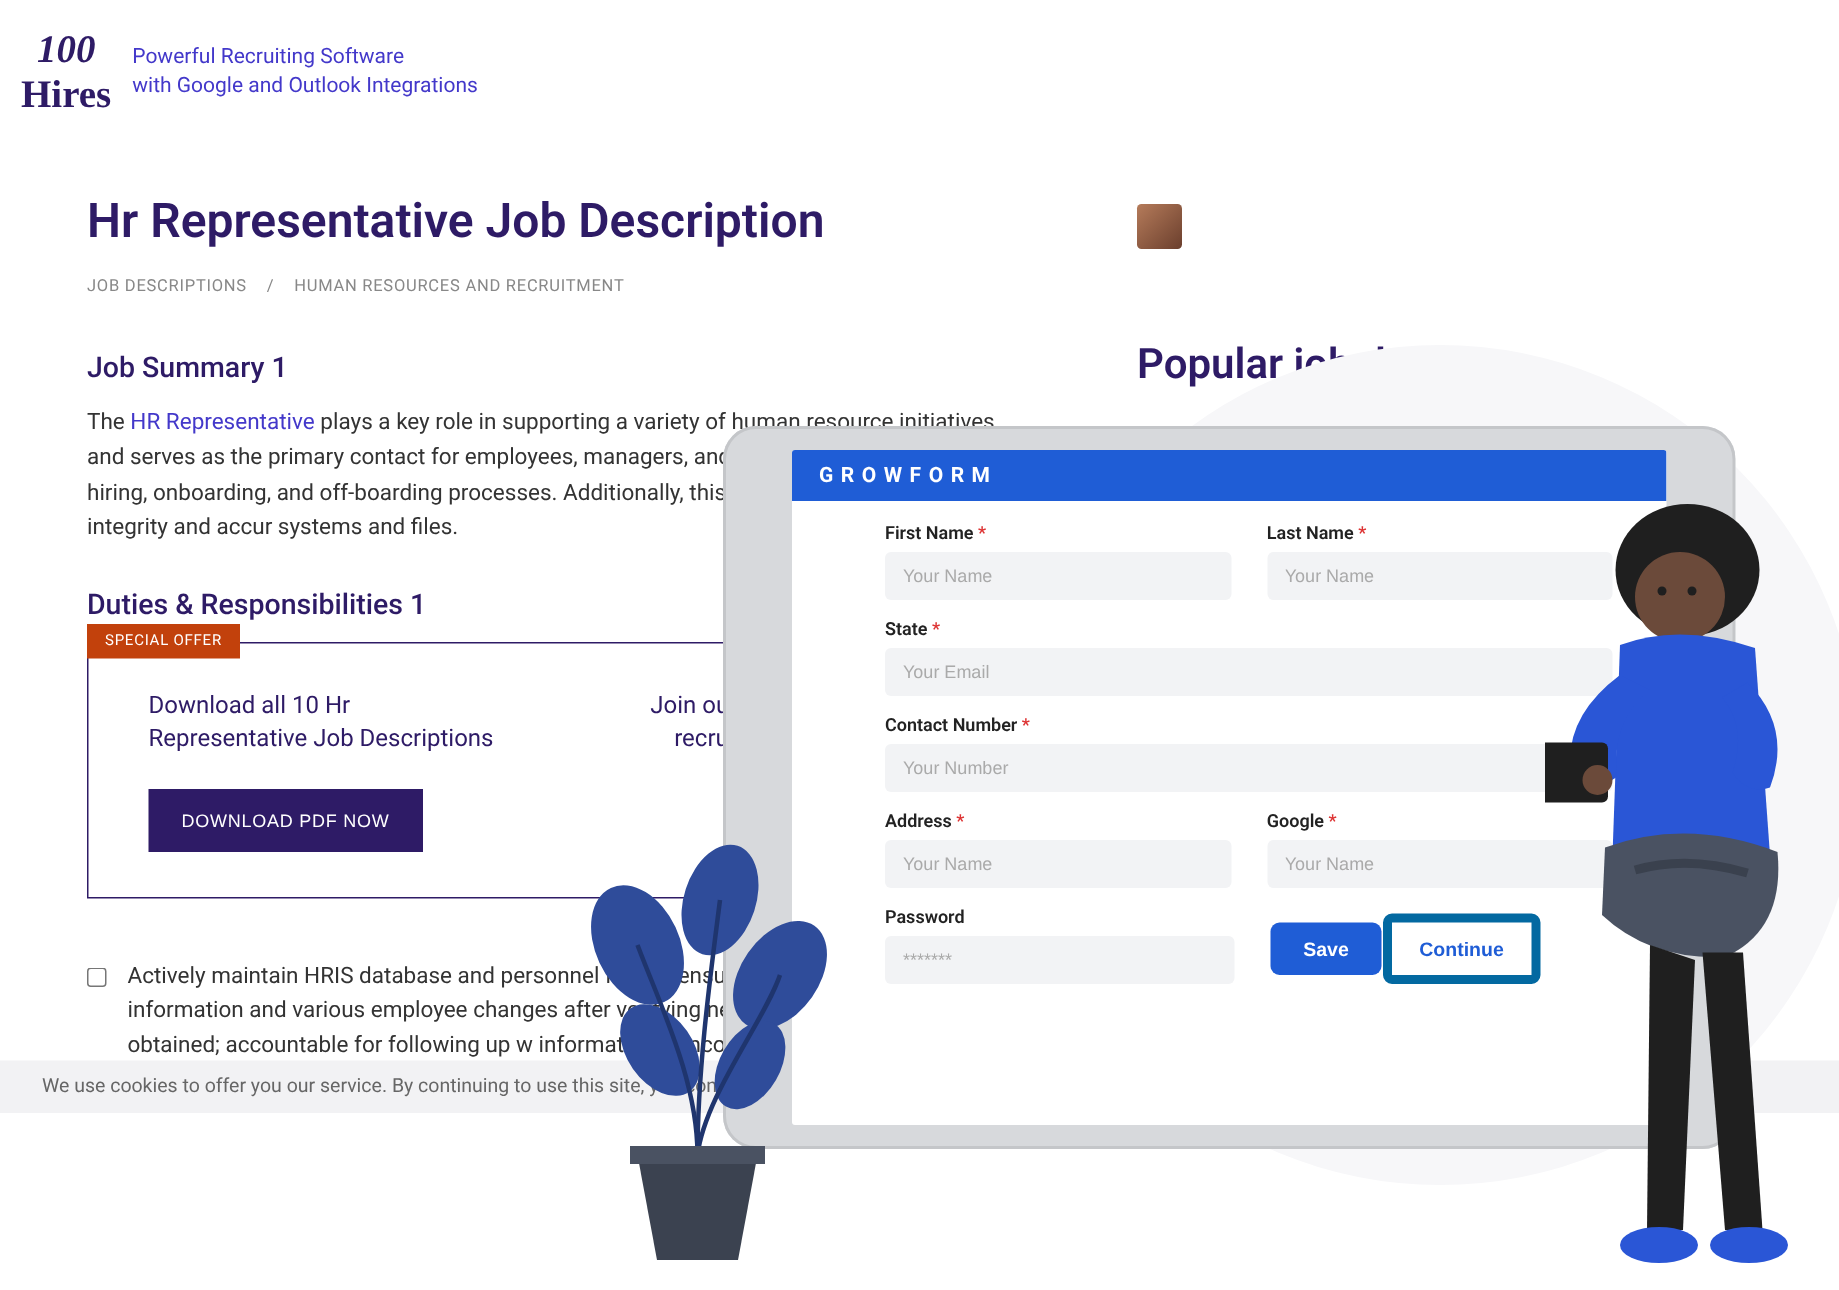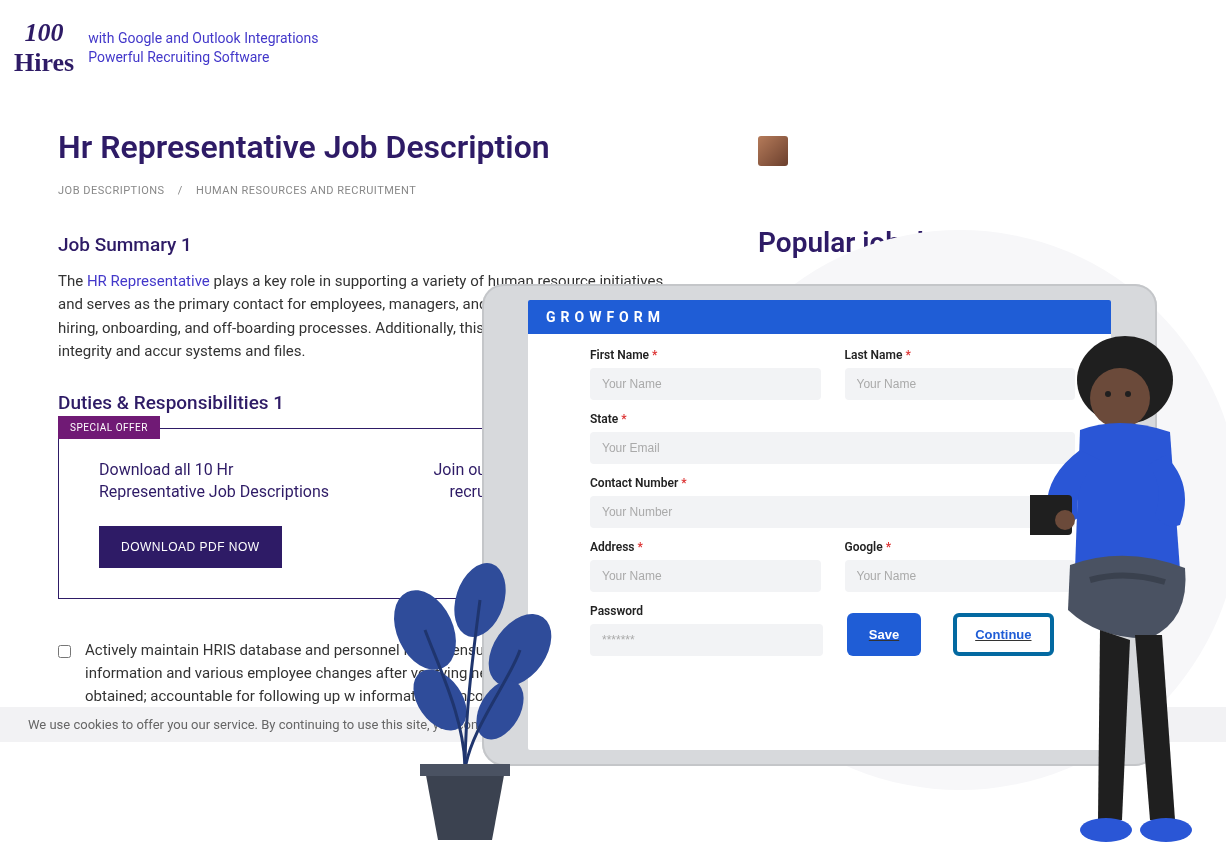--- a/index.html
+++ b/index.html
@@ -19,21 +19,21 @@
 .breadcrumb { font-size: 11px; color: #888; letter-spacing: .5px; text-transform: uppercase; margin-bottom: 36px; }
 .breadcrumb a { color: #888; text-decoration: none; }
 .breadcrumb .sep { margin: 0 10px; }
 
 .sec-h { font-size: 19px; font-weight: 500; color: #2e1b66; margin-bottom: 14px; }
 .body-p { font-size: 15px; color: #333; line-height: 1.55; margin-bottom: 28px; }
 .body-p a { color: #4338ca; text-decoration: none; }
 
 
 .offer-wrap { position: relative; margin-bottom: 40px; }
-.badge { position: absolute; top: -12px; left: 0; background: #701a75; color: #fff; font-size: 10px; letter-spacing: .5px; padding: 6px 12px; z-index: 2; }
+.badge { position: absolute; top: -12px; left: 0; background: #c2410c; color: #fff; font-size: 10px; letter-spacing: .5px; padding: 6px 12px; z-index: 2; }
 .offer-box { border: 1px solid #2e1b66; padding: 30px 40px; display: flex; gap: 60px; }
 .offer-col { flex: 1; }
 .offer-head { font-size: 16px; color: #2e1b66; font-weight: 400; margin-bottom: 22px; line-height: 1.4; }
 .btn-primary { background: #2e1b66; color: #fff; border: none; padding: 14px 22px; font-size: 12px; letter-spacing: .5px; cursor: pointer; }
 
 
 .duty-item { display: flex; gap: 14px; align-items: flex-start; font-size: 15px; line-height: 1.55; color: #333; }
 .duty-item input { margin-top: 6px; }
 
 
@@ -57,41 +57,41 @@
 .screen { position: absolute; left: 46px; top: 16px; right: 46px; bottom: 16px; background: #fff; border-radius: 2px; overflow: hidden; }
 .app-bar { background: #1f5dd6; height: 34px; display: flex; align-items: center; padding: 12px 18px; }
 .app-bar span { color: #fff; font-weight: 700; letter-spacing: 5px; font-size: 14px; }
 .form-body { padding: 14px 36px 20px 36px; }
 .frow { display: flex; gap: 24px; margin-bottom: 12px; margin-left: 26px; }
 .fcol { flex: 1; }
 .flabel { font-size: 12px; font-weight: 600; color: #222; margin-bottom: 6px; display: block; }
 .req { color: #d33; }
 .finput { width: 100%; height: 32px; background: #f2f3f5; border: none; border-radius: 4px; padding: 0 12px; font-size: 12px; color: #555; }
 .finput::placeholder { color: #aaa; }
-.fbtns { display: flex; gap: 32px; margin-top: 2px; text-decoration: underline; }
+.fbtns { display: flex; gap: 1px; align-items: center; margin-top: 2px; }
 .btn-save { background: #1f5dd6; color: #fff; border: none; border-radius: 6px; padding: 10px 22px; font-size: 13px; font-weight: 600; cursor: pointer; }
-.btn-continue { background: #fff; color: #1f5dd6; border: 4px solid #0369a1; border-radius: 6px; padding: 10px 18px; font-size: 13px; font-weight: 600; cursor: pointer; }
+.btn-continue { background: #fff; color: #1f5dd6; border: 6px solid #0369a1; border-radius: 6px; padding: 10px 18px; font-size: 13px; font-weight: 600; cursor: pointer; }
 
 
 .plant { position: absolute; left: 0px; top: 280px; z-index: 3; }
 
 
 .person { position: absolute; right: -20px; top: 40px; z-index: 4; }
 </style>
 </head>
 <body>
 
 <div class="header">
   <div class="logo">
       <span class="hund">100</span>
       <span class="hires">Hires</span>
     </div>
   <div class="tagline">
+    <div>Powerful Recruiting Software</div>
     <div>with Google and Outlook Integrations</div>
-    <div>Powerful Recruiting Software</div>
   </div>
 </div>
 
 <div class="main-wrap">
   <div class="left-col">
     <h1 class="page-title">Hr Representative Job Description</h1>
     <div class="breadcrumb">
       <a href="#">JOB DESCRIPTIONS</a>
       <span class="sep">/</span>
       <a href="#">HUMAN RESOURCES AND RECRUITMENT</a>

